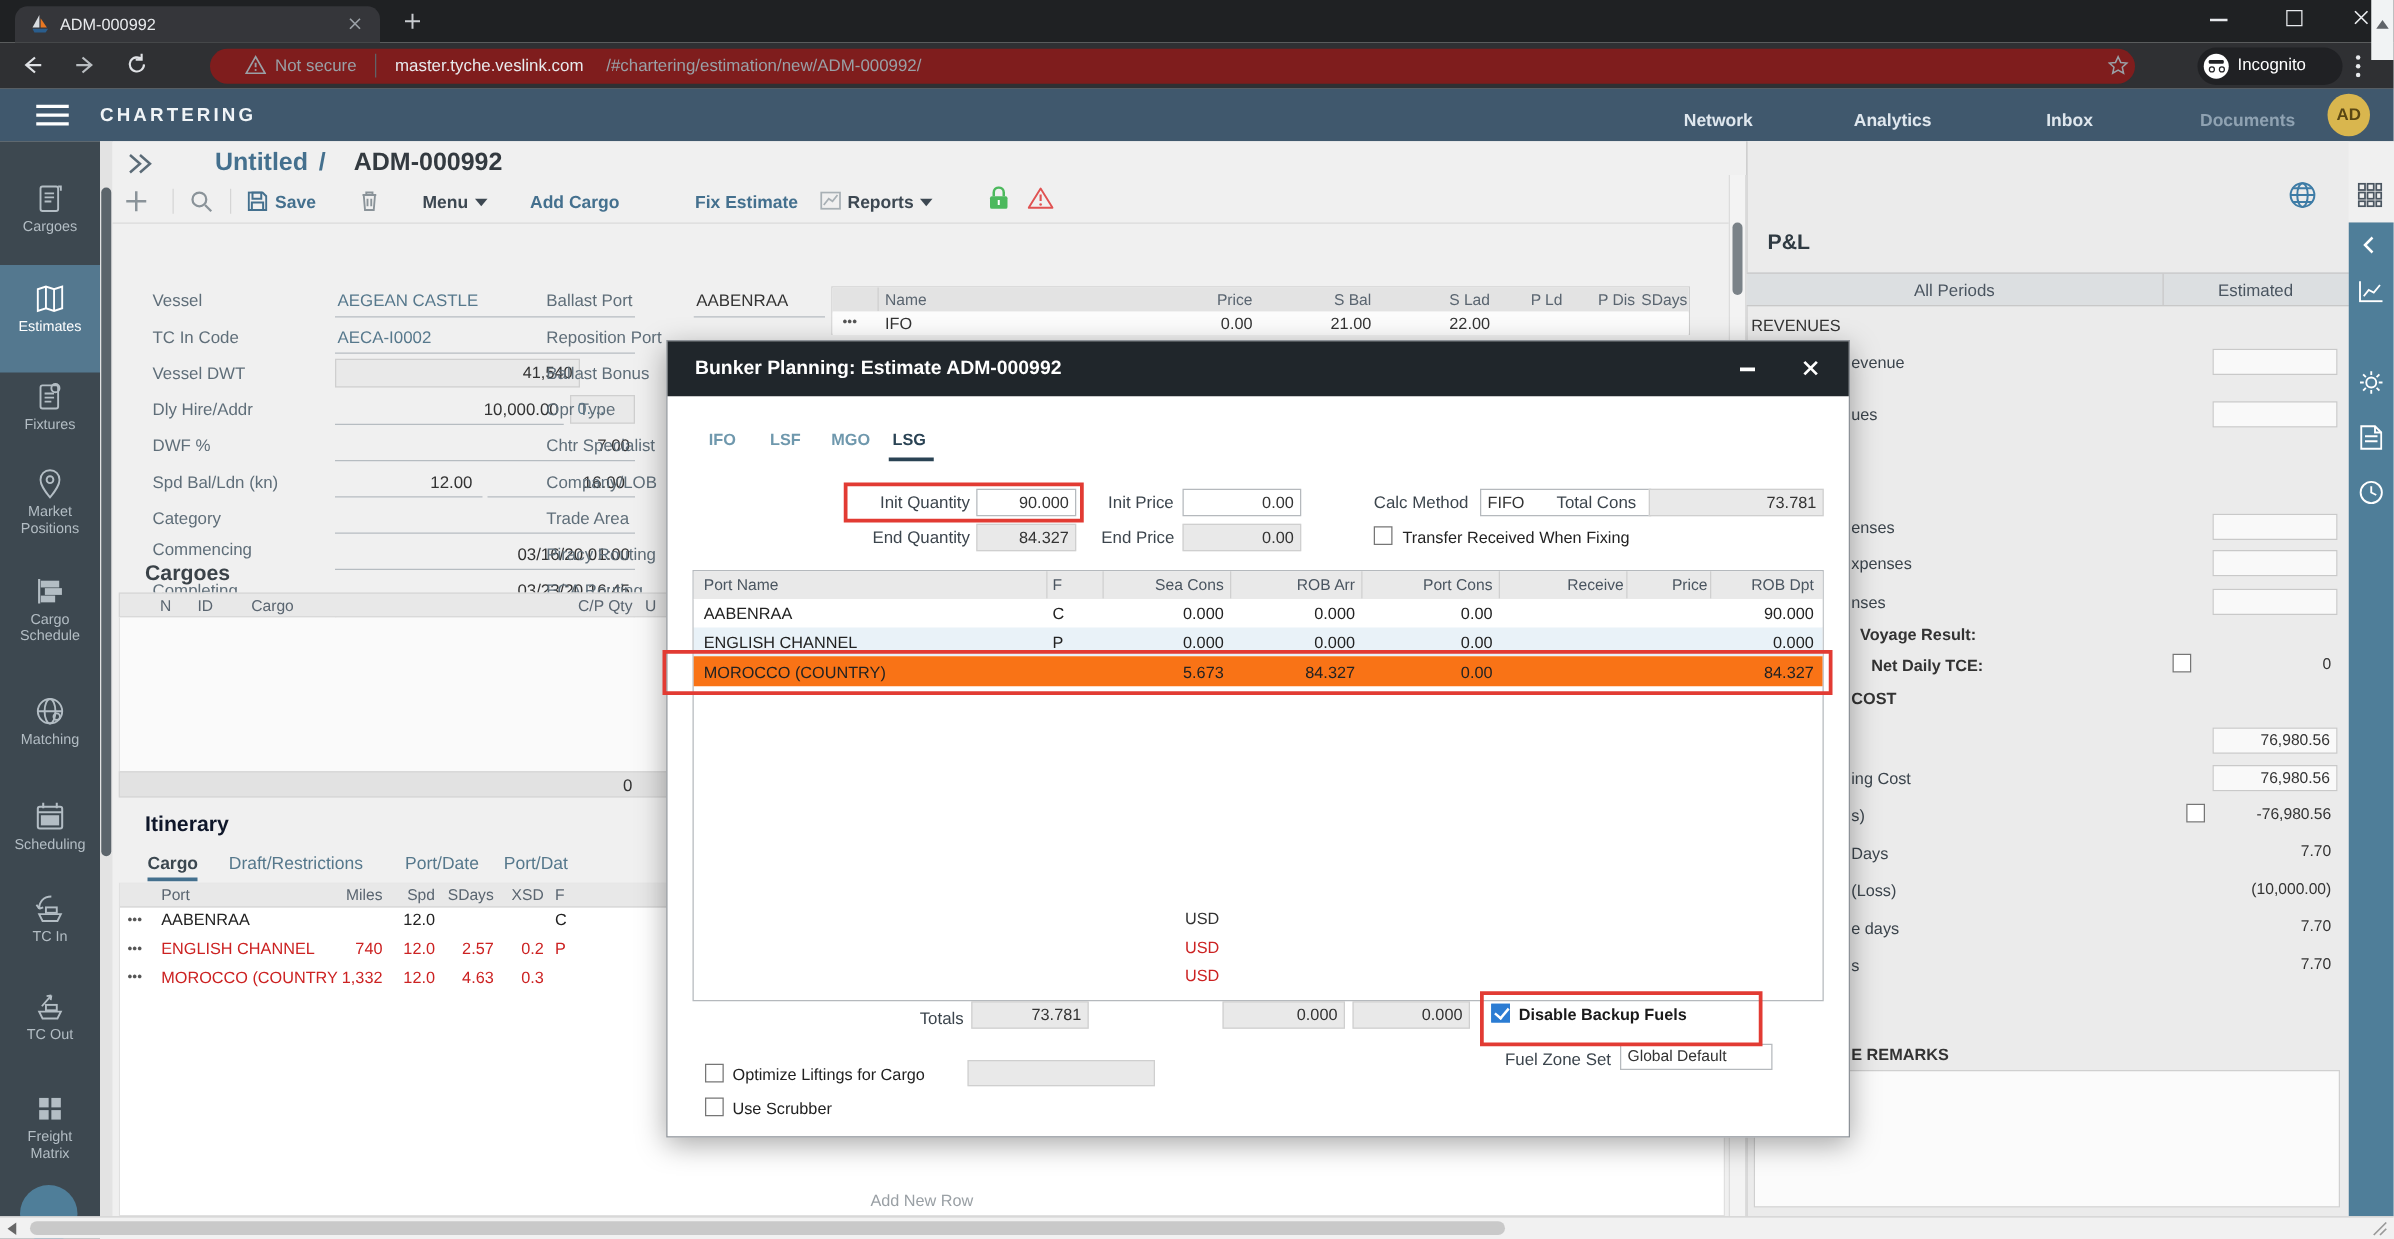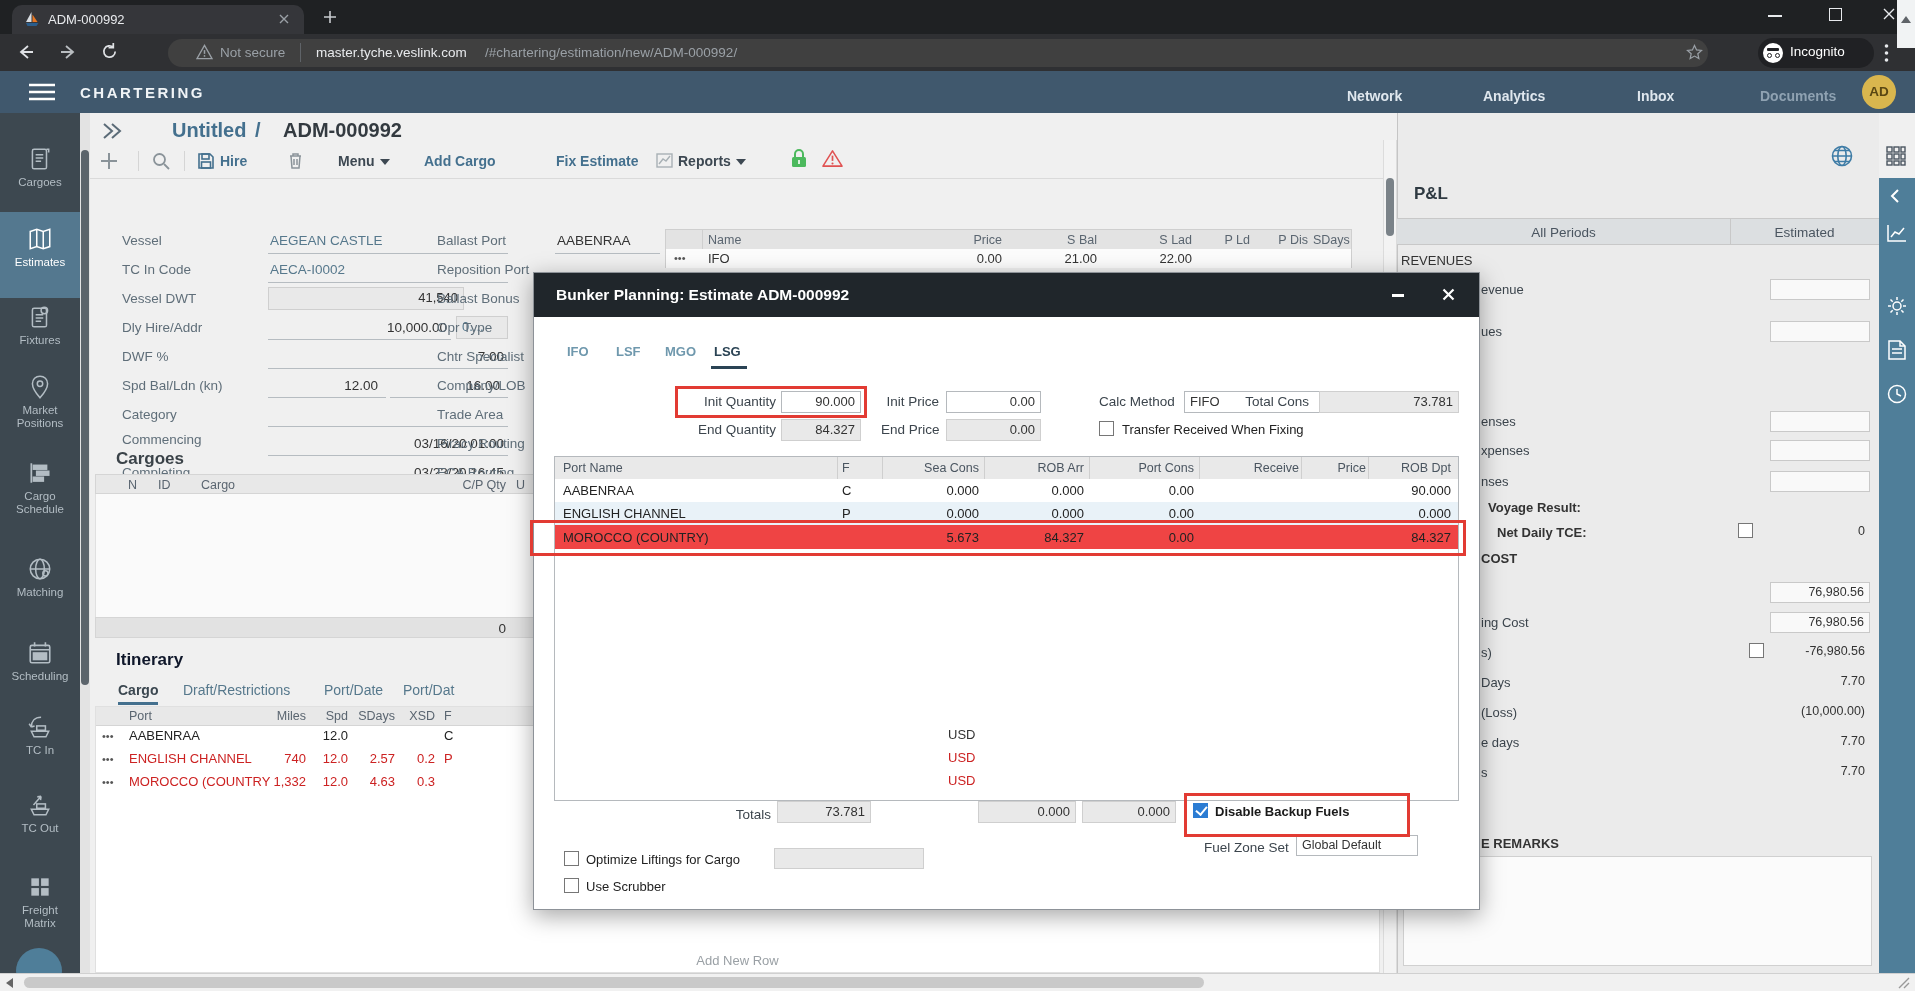--- a/index.html
+++ b/index.html
@@ -80,21 +80,21 @@
 <span class="a" style="left:58px;top:42px">
   <svg width="20" height="20" viewBox="0 0 20 20">
       <path d="M8 4 L15 10 L8 16 M15 10 H3" stroke="#b9bdc1" stroke-width="1.8" fill="none"></path>
     </svg>
 </span>
 <span class="a" style="left:100px;top:42px">
   <svg width="19" height="19" viewBox="0 0 20 20">
       <path d="M16 10 a6 6 0 1 1 -2-4.5 M14 1 v5 h-5" stroke="#dfe1e5" stroke-width="1.8" fill="none"></path>
     </svg>
 </span>
-<div class="a" style="left:168px;top:39px;width:1540px;height:28px;background:#404040;border-radius:14px">
+<div class="a" style="left:168px;top:39px;width:1540px;height:28px;background:#7f1d1d;border-radius:14px">
   <span class="a" style="left:28px;top:5px">
     <svg width="17" height="16" viewBox="0 0 18 16">
         <path d="M9 1 L17 15 H1 Z" fill="none" stroke="#9aa0a6" stroke-width="1.4"></path>
         <path d="M9 6 v4" stroke="#9aa0a6" stroke-width="1.6"></path>
         <circle cx="9" cy="12.2" r="0.9" fill="#9aa0a6"></circle>
       </svg>
   </span>
   <span class="a" style="left:52px;top:6px;font-size:13.5px;color:#9aa0a6">Not secure</span>
   <span class="a" style="left:132px;top:4px;width:1px;height:19px;background:#5f6368"></span>
   <span class="a" style="left:148px;top:6px;font-size:13.5px;color:#e8eaed">master.tyche.veslink.com</span>
@@ -247,21 +247,21 @@
     </svg>
 </span>
 <span class="a hseP" style="left:184px;top:151px"></span>
 <span class="a" style="left:198px;top:153px">
   <svg width="16" height="16" viewBox="0 0 16 16" fill="none" stroke="#44708e" stroke-width="1.6">
       <path d="M1 1 H12 L15 4 V15 H1 Z"></path>
       <rect x="4" y="1" width="7" height="5"></rect>
       <rect x="3.5" y="9" width="9" height="6"></rect>
     </svg>
 </span>
-<span class="a tbtn" style="left:220px;top:153px;color:#44708e">Hire</span>
+<span class="a tbtn" style="left:220px;top:153px;color:#44708e">Save</span>
 <span class="a" style="left:288px;top:152px">
   <svg width="15" height="17" viewBox="0 0 15 17" fill="none" stroke="#8a9399" stroke-width="1.5">
       <path d="M2 4 H13 M5 4 V2 H10 V4 M3 4 L4 16 H11 L12 4"></path>
       <path d="M6 7 V13 M9 7 V13"></path>
     </svg>
 </span>
 <span class="a tbtn" style="left:338px;top:153px;color:#3d4852"><span>Menu</span><span class="caret"></span></span>
 <span class="a tbtn" style="left:424px;top:153px;color:#44708e">Add Cargo</span>
 <span class="a tbtn" style="left:556px;top:153px;color:#44708e">Fix Estimate</span>
 <span class="a" style="left:656px;top:153px">
@@ -605,21 +605,21 @@
 
     <div class="a" style="left:0;top:45px;width:903px;height:23px;background:#e9f2f8">
       <span class="mrowtxt" style="left:8px;top:4px">ENGLISH CHANNEL</span>
       <span class="mrowtxt" style="left:287px;top:4px">P</span>
       <span class="mrowtxt ra" style="left:332px;top:4px;width:92px">0.000</span>
       <span class="mrowtxt ra" style="left:432px;top:4px;width:97px">0.000</span>
       <span class="mrowtxt ra" style="left:537px;top:4px;width:102px">0.00</span>
       <span class="mrowtxt ra" style="left:816px;top:4px;width:80px">0.000</span>
     </div>
 
-    <div class="a" style="left:0;top:68px;width:903px;height:24px;background:#ef4444">
+    <div class="a" style="left:0;top:68px;width:903px;height:24px;background:#f97316">
       <span class="mrowtxt" style="left:8px;top:5px">MOROCCO (COUNTRY)</span>
       <span class="mrowtxt ra" style="left:332px;top:5px;width:92px">5.673</span>
       <span class="mrowtxt ra" style="left:432px;top:5px;width:97px">84.327</span>
       <span class="mrowtxt ra" style="left:537px;top:5px;width:102px">0.00</span>
       <span class="mrowtxt ra" style="left:816px;top:5px;width:80px">84.327</span>
     </div>
   </div>
 
   <span class="a redbox" style="left:-4px;top:247px;width:936px;height:36px"></span>
 

